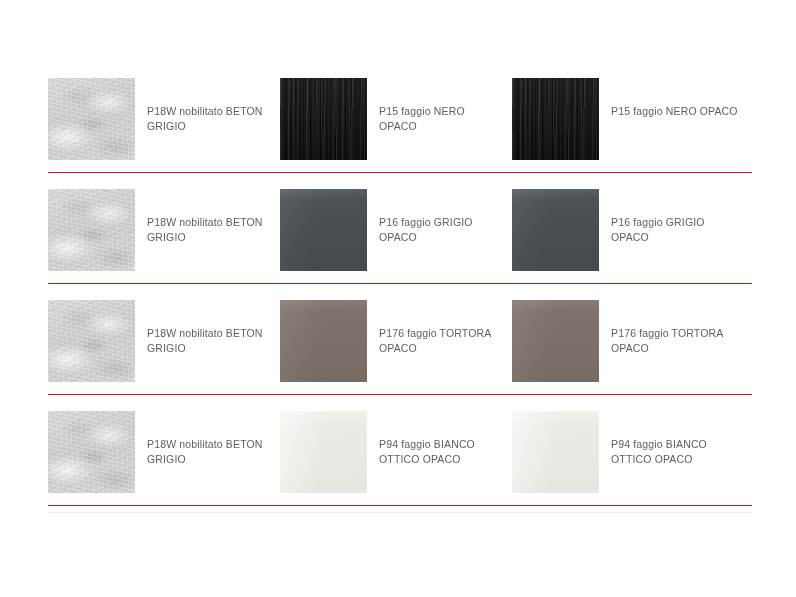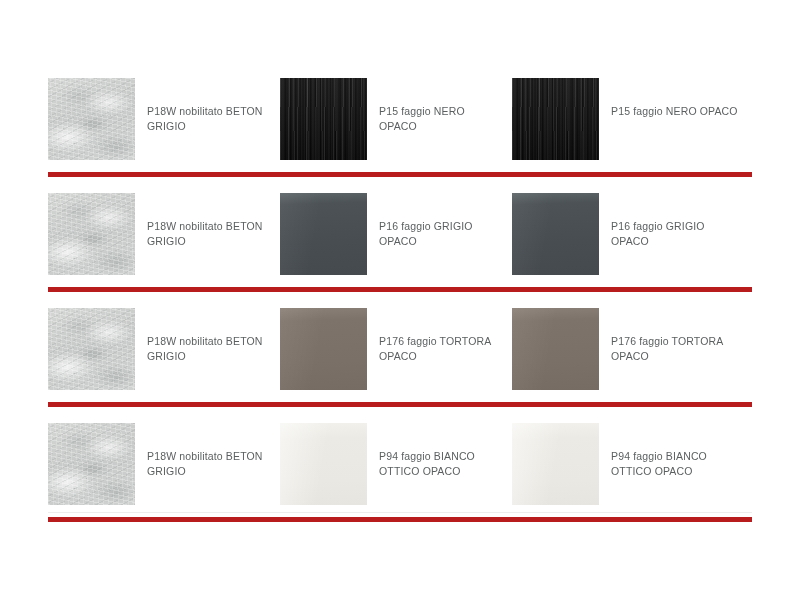--- a/index.html
+++ b/index.html
@@ -30,21 +30,21 @@
     top: 62px;
     width: 704px;
   }
 
   .swatch-row {
     position: relative;
     display: flex;
     flex-direction: row;
     align-items: flex-start;
     height: 110px;
-    border-bottom: 5px solid #b91c1c;
+    border-bottom: 1px solid #b91c1c;
   }
 
   .swatch-cell {
     position: relative;
     display: flex;
     flex-direction: row;
     align-items: flex-start;
     width: 232px;
     flex: 0 0 232px;
     padding-top: 16px;

